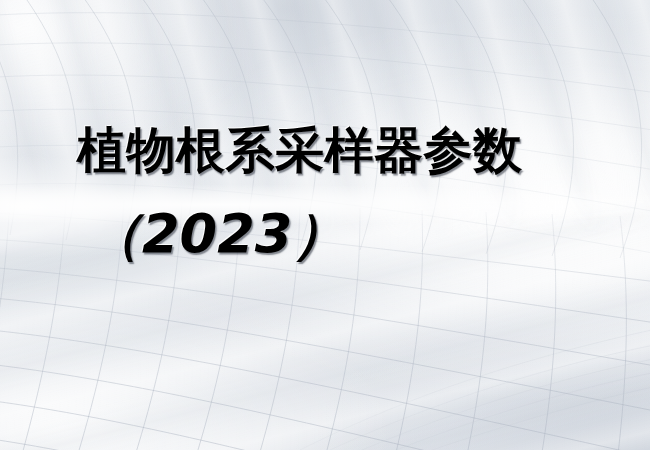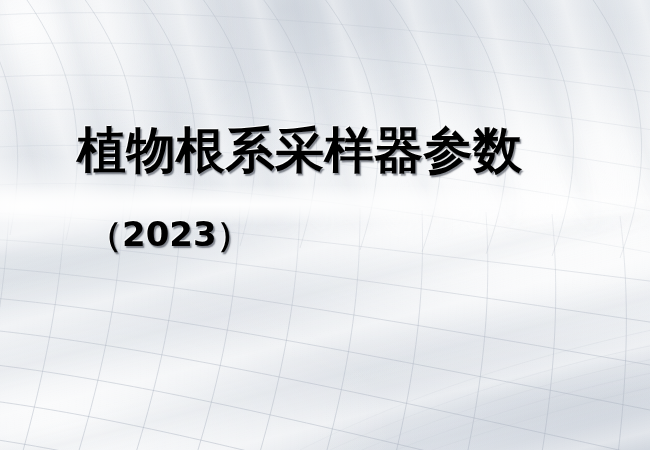--- a/index.html
+++ b/index.html
@@ -126,23 +126,24 @@
   .title-line-1 {
     left: 77px;
     top: 124px;
     font-size: 49px;
     line-height: 54px;
   }
 
   .title-line-2 {
     left: 88px;
     top: 207px;
-    font-size: 34px;
+    font-size: 54px;
     line-height: 54px;
     letter-spacing: 0px;
+    font-style: italic;
   }
 </style>
 </head>
 <body>
 
 <div id="slide">
 
   <div class="bg-layer bg-base"></div>
   <div class="bg-layer bg-folds-top"></div>
   <div class="bg-layer bg-folds-bottom"></div>

